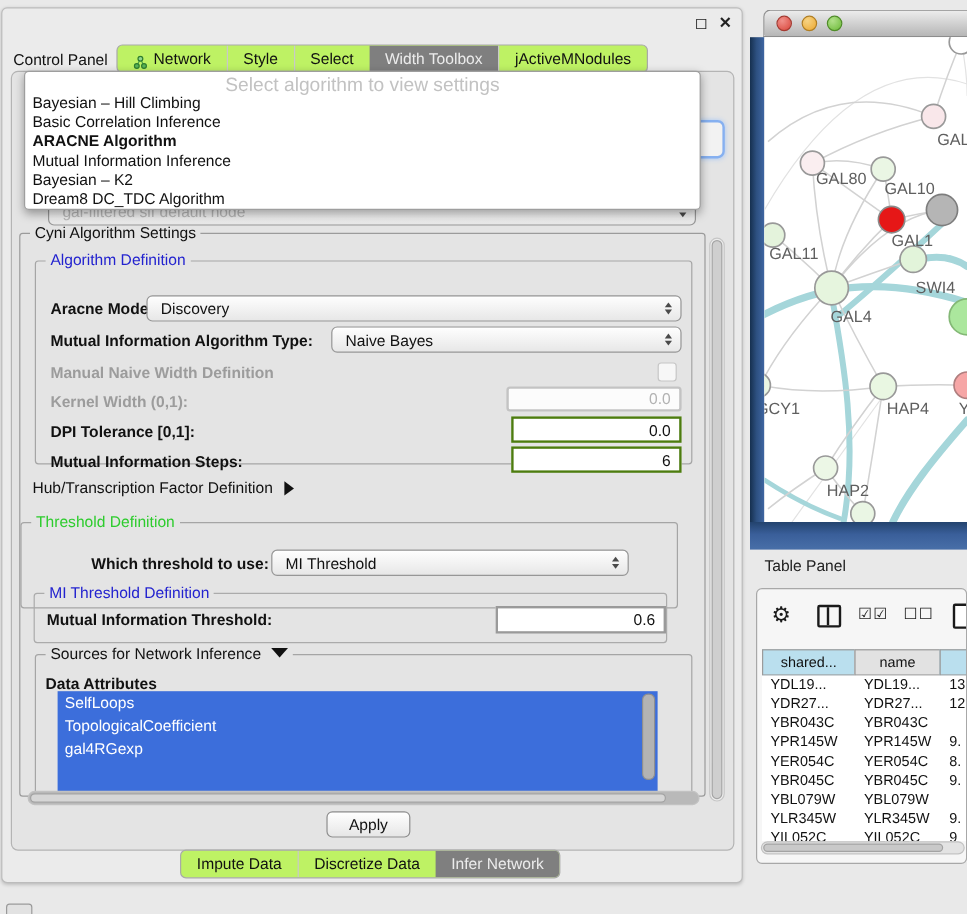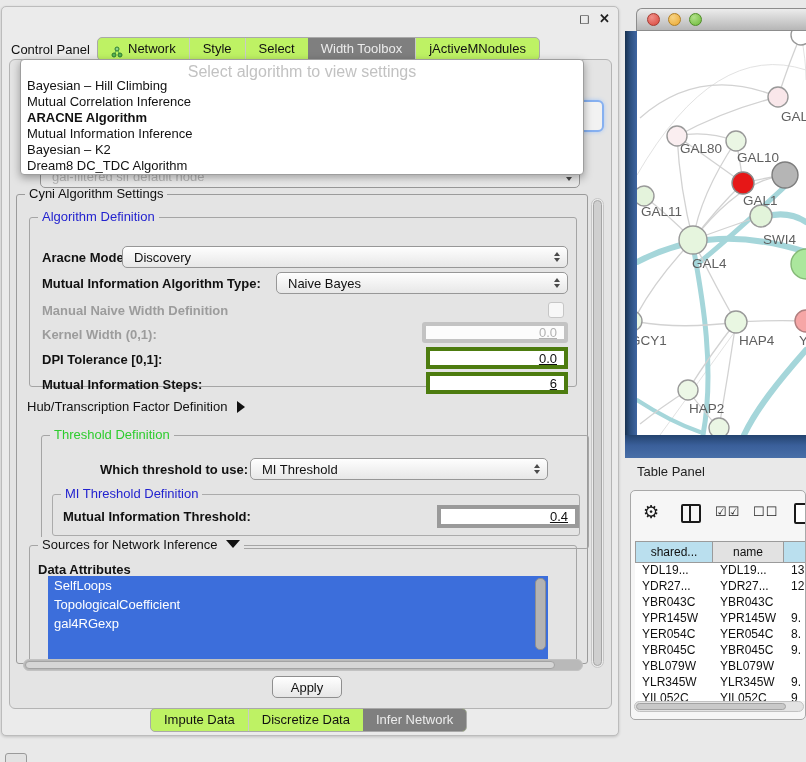--- a/index.html
+++ b/index.html
@@ -9,22 +9,22 @@
   .lbl{position:absolute;font-size:13px;font-weight:bold;white-space:nowrap;color:#111;}
   .lbl.dis{color:#9c9c9c;}
   .plain{font-weight:normal;}
   .combo{position:absolute;background:linear-gradient(#fefefe,#e7e7e7);border:1px solid #979797;
          border-radius:5px;font-size:13px;display:flex;align-items:center;padding-left:11px;
          box-sizing:border-box;box-shadow:0 1px 1px rgba(255,255,255,.7) inset;}
   .spin{position:absolute;right:7px;top:50%;transform:translateY(-50%);display:flex;flex-direction:column;gap:2px;}
   .spin i{display:block;width:0;height:0;border-left:3.5px solid transparent;border-right:3.5px solid transparent;}
   .spin .up{border-bottom:4px solid #4a4a4a;}
   .spin .dn{border-top:4px solid #4a4a4a;}
-  .field{position:absolute;background:#fff;border:4px solid #4d7c0f;font-size:13px;box-sizing:border-box;
-         display:flex;align-items:center;justify-content:flex-end;padding:0 7px;text-decoration:underline;}
+  .field{position:absolute;background:#fff;border:2px solid #4d7c0f;font-size:13px;box-sizing:border-box;
+         display:flex;align-items:center;justify-content:flex-end;padding:0 7px;}
   .field.dis{border-color:#c3c3c3;color:#b2b2b2;background:#fcfcfc;border-radius:3px;}
   .gb{position:absolute;border:1px solid #9b9b9b;border-radius:3px;box-sizing:border-box;}
   .gt{position:absolute;top:-9px;left:8px;background:#e4e4e4;padding:0 4px;font-size:13px;white-space:nowrap;}
   .t-blue{color:#2323cf;}
   .t-green{color:#2ecc2e;}
   .vscroll{position:absolute;width:13px;background:#ececec;border:1px solid #c6c6c6;border-radius:7px;box-sizing:border-box;}
   .vthumb{position:absolute;left:1px;right:1px;background:#cfcfcf;border:1px solid #a5a5a5;border-radius:6px;}
   
   .tabbar{position:absolute;display:flex;height:22px;background:#bef264;border:1px solid #a9a9a9;
           border-radius:5px;overflow:hidden;}
@@ -107,21 +107,21 @@
             <i class="dn"></i>
           </span>
       </div>
 
       <div style="position:absolute;left:566px;top:40px;width:24px;height:28px;z-index:4;background:#f2f2f2;
                   border:2px solid #86b0f0;border-radius:6px;box-shadow:0 0 4px #a9c8f5;"></div>
 
       <div class="popup" style="left:10px;top:-1px;width:562px;height:114px;">
         <div class="ph">Select algorithm to view settings</div>
         <div class="it">Bayesian – Hill Climbing</div>
-        <div class="it">Mutual Correlation Inference</div>
+        <div class="it">Basic Correlation Inference</div>
         <div class="it bold">ARACNE Algorithm</div>
         <div class="it">Mutual Information Inference</div>
         <div class="it">Bayesian – K2</div>
         <div class="it">Dream8 DC_TDC Algorithm</div>
       </div>
 
       <div class="gb" style="left:6px;top:134px;width:572px;height:470px;">
         <span class="gt">Cyni Algorithm Settings</span>
 
         <div class="gb" style="left:12px;top:22px;width:548px;height:170px;border-color:#a5a5a5;">
@@ -158,36 +158,36 @@
           <div class="lbl" style="left:12px;top:159px;">Mutual Information Steps:</div>
           <div class="field" style="left:396px;top:154px;width:142px;height:22px;">6</div>
         </div>
 
         <div class="lbl plain" style="left:10px;top:204px;font-size:13px;">
           <span>Hub/Transcription Factor Definition</span>
           <span style="display:inline-block;margin-left:6px;width:0;height:0;border-top:6px solid transparent;
                        border-bottom:6px solid transparent;border-left:8px solid #111;vertical-align:-2px;"></span>
         </div>
 
-        <div class="gb" style="left:24px;top:240px;width:548px;height:114px;border-color:#a5a5a5;">
+        <div class="gb" style="left:0;top:240px;width:548px;height:72px;border-color:#a5a5a5;">
           <span class="gt t-green">Threshold Definition</span>
 
           <div class="lbl" style="left:58px;top:26px;">Which threshold to use:</div>
           <div class="combo" style="left:208px;top:22px;width:298px;height:22px;">
             <span>MI Threshold</span>
             <span class="spin">
                 <i class="up"></i>
                 <i class="dn"></i>
               </span>
           </div>
 
           <div class="gb" style="left:10px;top:58px;width:528px;height:42px;border-color:#ababab;">
             <span class="gt t-blue">MI Threshold Definition</span>
             <div class="lbl" style="left:10px;top:14px;">Mutual Information Threshold:</div>
-            <div class="field" style="left:384px;top:10px;width:142px;height:23px;border-color:#9a9a9a;">0.4</div>
+            <div class="field" style="left:384px;top:10px;width:142px;height:23px;border-color:#9a9a9a;">0.6</div>
           </div>
         </div>
 
         <div class="gb" style="left:12px;top:350px;width:548px;height:118px;border-color:#a5a5a5;">
           <span class="gt">
             <span>Sources for Network Inference</span>
             <span style="display:inline-block;margin-left:5px;width:0;height:0;border-left:7px solid transparent;
                          border-right:7px solid transparent;border-top:8px solid #111;vertical-align:1px;"></span>
           </span>
           <div class="lbl" style="left:8px;top:16px;">Data Attributes</div>

